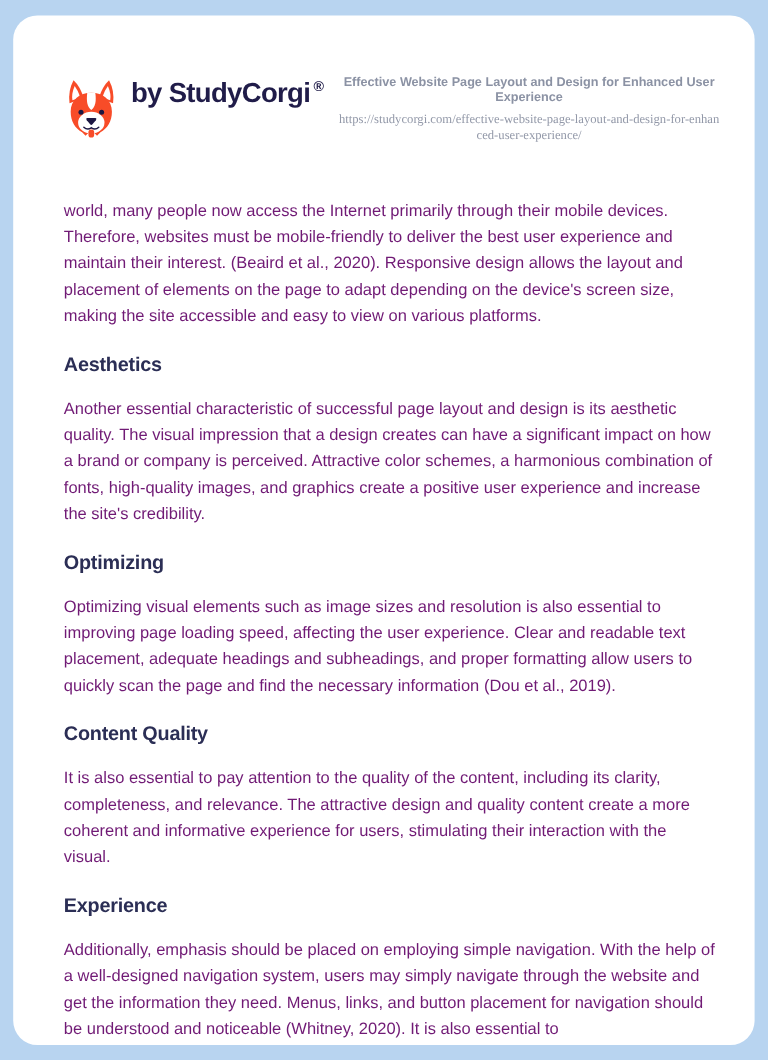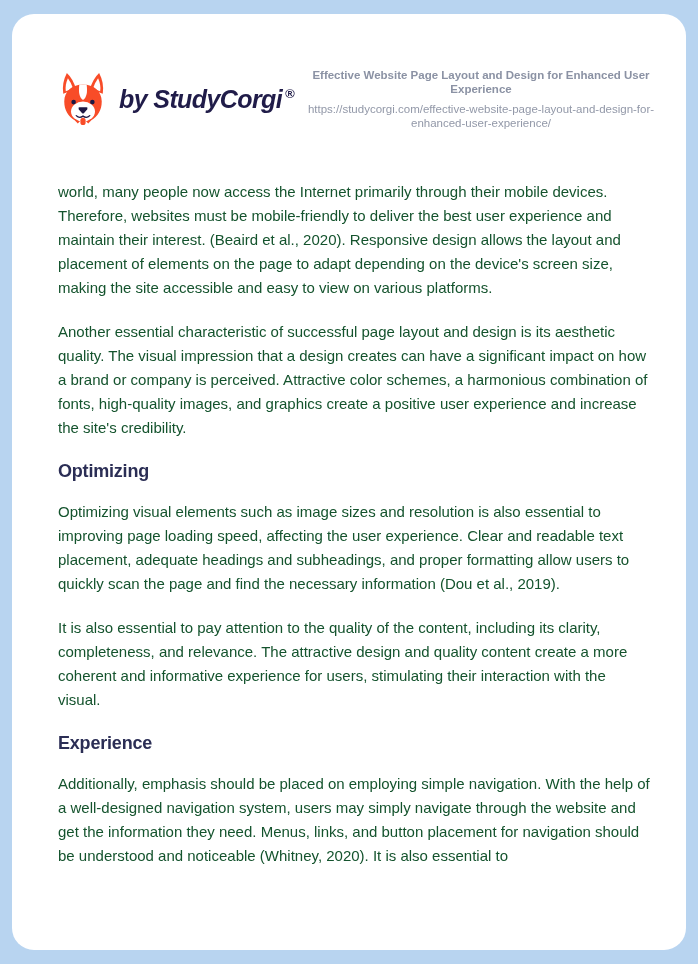--- a/index.html
+++ b/index.html
@@ -23,23 +23,22 @@
     padding: 54px 30px 0 46px;
     overflow: hidden;
   }
   .page-header {
     display: flex;
     justify-content: space-between;
     align-items: center;
   }
   .brand {
     display: flex;
-    align-items: center;
+    align-items: flex-start;
     gap: 11px;
-    font-style: italic;
   }
   .brand .logo-wrap {
     width: 50px;
     height: 57px;
     flex: 0 0 auto;
   }
   .byline {
     font-size: 25px;
     font-weight: bold;
     color: #201c49;
@@ -62,29 +61,30 @@
     color: #8b92a4;
     line-height: 14px;
   }
   .doc-url {
     font-size: 11.5px;
     font-weight: normal;
     color: #9298a8;
     line-height: 14px;
     margin-top: 6px;
     word-break: break-all;
+    font-family: Liberation Serif, serif;
   }
   .article-body {
     margin-top: 50px;
     max-width: 592px;
   }
   .article-body p {
     font-size: 15px;
     line-height: 24px;
-    color: #14532d;
+    color: #701a75;
     margin: 0 0 20px 0;
   }
   .article-body h2 {
     font-size: 18px;
     line-height: 22px;
     font-weight: bold;
     color: #2b2e55;
     margin: 0 0 18px 0;
     letter-spacing: -0.2px;
   }
@@ -125,29 +125,31 @@
     <div class="doc-meta">
       <div class="doc-title">Effective Website Page Layout and Design for Enhanced User Experience</div>
       <div class="doc-url">https://studycorgi.com/effective-website-page-layout-and-design-for-enhanced-user-experience/</div>
     </div>
   </header>
 
   <main class="article-body">
     <p>world, many people now access the Internet primarily through their mobile devices. Therefore, websites must be mobile-friendly to deliver the best user experience and maintain their interest. (Beaird et al., 2020). Responsive design allows the layout and placement of elements on the page to adapt depending on the device's screen size, making the site accessible and easy to view on various platforms.</p>
 
     <section>
+      <h2>Aesthetics</h2>
       <p>Another essential characteristic of successful page layout and design is its aesthetic quality. The visual impression that a design creates can have a significant impact on how a brand or company is perceived. Attractive color schemes, a harmonious combination of fonts, high-quality images, and graphics create a positive user experience and increase the site's credibility.</p>
     </section>
 
     <section>
       <h2>Optimizing</h2>
       <p>Optimizing visual elements such as image sizes and resolution is also essential to improving page loading speed, affecting the user experience. Clear and readable text placement, adequate headings and subheadings, and proper formatting allow users to quickly scan the page and find the necessary information (Dou et al., 2019).</p>
     </section>
 
     <section>
+      <h2>Content Quality</h2>
       <p>It is also essential to pay attention to the quality of the content, including its clarity, completeness, and relevance. The attractive design and quality content create a more coherent and informative experience for users, stimulating their interaction with the visual.</p>
     </section>
 
     <section>
       <h2>Experience</h2>
       <p>Additionally, emphasis should be placed on employing simple navigation. With the help of a well-designed navigation system, users may simply navigate through the website and get the information they need. Menus, links, and button placement for navigation should be understood and noticeable (Whitney, 2020). It is also essential to</p>
     </section>
   </main>
 
 </div>

